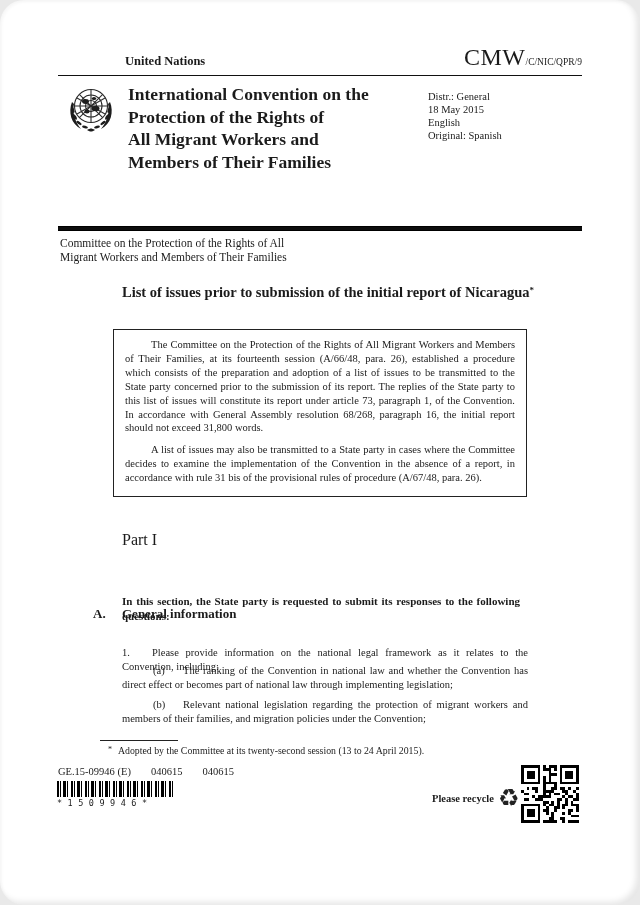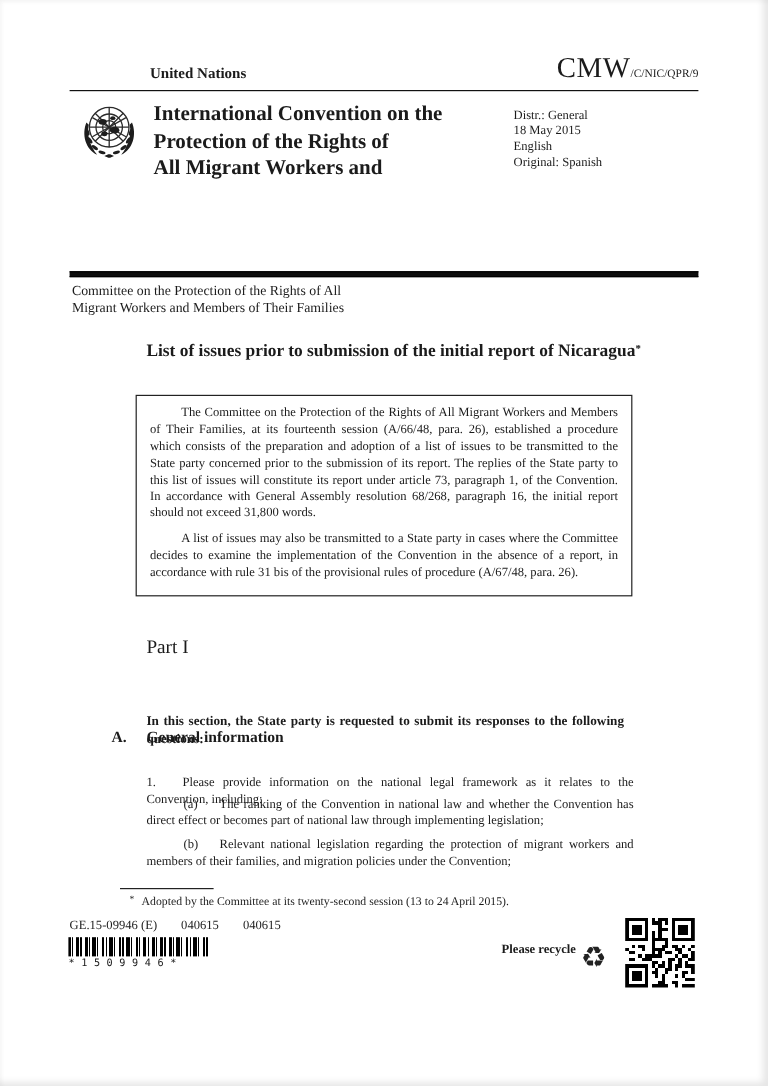--- a/index.html
+++ b/index.html
@@ -2,20 +2,21 @@
 <html><head>
 <meta charset="utf-8">
 <style>
   html,body{margin:0;padding:0;background:#e9e9e9;}
   #page{
     position:relative;width:640px;height:905px;margin:0 auto;
     background:#fff;color:#1b1b1b;
     font-family:"Liberation Serif", serif;
     box-shadow:inset -4px -3px 6px rgba(0,0,0,.10), inset 2px 2px 3px rgba(0,0,0,.03);
     overflow:hidden;
+    border-radius:24px;
   }
   .abs{position:absolute;}
   
   .org{left:125px;top:54px;font-weight:bold;font-size:12.5px;}
   .symbol{right:58px;top:44px;text-align:right;}
   .symbol .big{font-size:24px;letter-spacing:.5px;}
   .symbol .small{font-size:9.5px;}
   .rule-thin{left:58px;top:75px;width:524px;height:1px;background:#111;}
   
   .emblem{left:59px;top:80px;width:64px;height:64px;}
@@ -46,21 +47,21 @@
   
   .fn-rule{left:100px;top:740px;width:78px;height:1px;background:#222;}
   .footnote{left:108px;top:745px;width:430px;font-size:9.8px;}
   .footnote sup{font-size:8px;vertical-align:2px;margin-right:6px;}
   
   .ge-line{left:58px;top:766px;font-size:10.5px;}
   .ge-line span{margin-right:20px;text-align:center;}
   .barcode{left:57px;top:781px;width:118px;height:16px;
     background:repeating-linear-gradient(90deg,#000 0 2px,#fff 2px 3px,#000 3px 4px,#fff 4px 6px,#000 6px 9px,#fff 9px 10px,#000 10px 11px,#fff 11px 14px);}
   .barcode-label{left:57px;top:798px;font-family:"DejaVu Sans Mono",monospace;font-size:8.5px;letter-spacing:5.5px;}
-  .recycle{left:418px;top:786px;display:flex;}
+  .recycle{left:432px;top:786px;display:flex;align-items:center;}
   .recycle .lbl{font-weight:bold;font-size:10.5px;}
   .recycle .glyph{font-family:"DejaVu Sans",sans-serif;font-size:24px;line-height:24px;margin-left:4px;color:#222;}
   .qr{left:521px;top:765px;width:58px;height:58px;}
 </style>
 </head>
 <body>
 
 <div id="page">
 
   <div class="abs org">United Nations</div>
@@ -99,20 +100,21 @@
         <ellipse cx="38" cy="47" rx="3" ry="1.3" transform="rotate(-15 38 47)"></ellipse>
         <path d="M28 50 C32 48 32 48 36 50 C32 52 32 52 28 50 Z"></path>
       </g>
     </svg>
   </div>
 
   <div class="abs mast-title">
     <div>International Convention on the</div>
     <div>Protection of the Rights of</div>
     <div>All Migrant Workers and</div>
+    <div>Members of Their Families</div>
   </div>
 
   <div class="abs distr">
     <div>Distr.: General</div>
     <div>18 May 2015</div>
     <div>English</div>
     <div>Original: Spanish</div>
   </div>
 
   <div class="abs bar-thick"></div>

